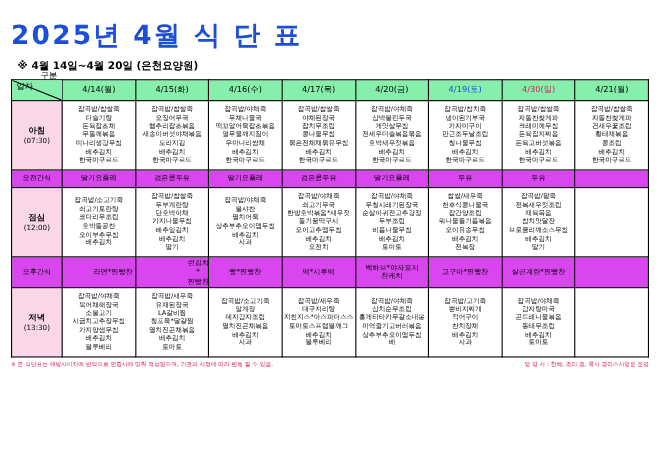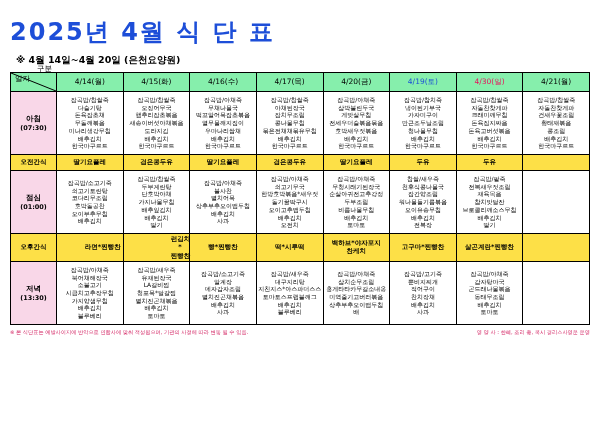--- a/index.html
+++ b/index.html
@@ -49,22 +49,22 @@
   .hdr td.daycell{font-size:7.5px;}
   .sat{color:#1a4fd6;}
   .sun{color:#e8115b;}
   .rowlabel{
     background:#f9d7e8;
     font-weight:bold;
     font-size:7.5px;
     width:46px;
   }
   .snack td{
-    background:#fde047;
-    font-weight:bold;
+    background:#d946ef;
+    font-weight:normal;
     height:13px;
     font-size:6.5px;
   }
   .meal td{
     height:58px;
   }
   .meal td.body{
     padding:2px 1px;
   }
   .corner{
@@ -79,21 +79,21 @@
     position:absolute;top:0;left:0;width:100%;height:100%;
   }
   .footer{
     margin:4px auto 0 auto;
     width:580px;
     font-size:5.2px;
     color:#d11a5c;
     line-height:1.5;
   }
   .footer .line2{display:flex;justify-content:space-between;}
-  .mealtime{font-size:6.5px;font-weight:bold;display:block;}
+  .mealtime{font-size:6.5px;font-weight:normal;display:block;}
   .mealname{font-size:7.5px;font-weight:bold;display:block;}
 </style>
 </head>
 <body>
 
 <div class="page">
   <div class="title">2025년 4월 식 단 표</div>
   <div class="subtitle">※ 4월 14일~4월 20일 (은천요양원)</div>
 
   <table>
@@ -188,21 +188,21 @@
           <td class="body" style="white-space: pre-line;">딸기요플레</td>
           <td class="body" style="white-space: pre-line;">검은콩두유</td>
           <td class="body" style="white-space: pre-line;">딸기요플레</td>
           <td class="body" style="white-space: pre-line;">두유</td>
           <td class="body" style="white-space: pre-line;">두유</td>
           <td class="body" style="white-space: pre-line;"></td>
         </tr>
         <tr class="meal">
           <td class="rowlabel">
             <span class="mealname">점심</span>
-            <span class="mealtime">(01:00)</span>
+            <span class="mealtime">(12:00)</span>
           </td>
           <td class="body" style="white-space: pre-line;">잡곡밥/소고기죽
 쇠고기토란탕
 코다리무조림
 호박돌공찬
 오이부추무침
 배추김치</td>
           <td class="body" style="white-space: pre-line;">잡곡밥/찹쌀죽
 두부계란탕
 단호박아채

